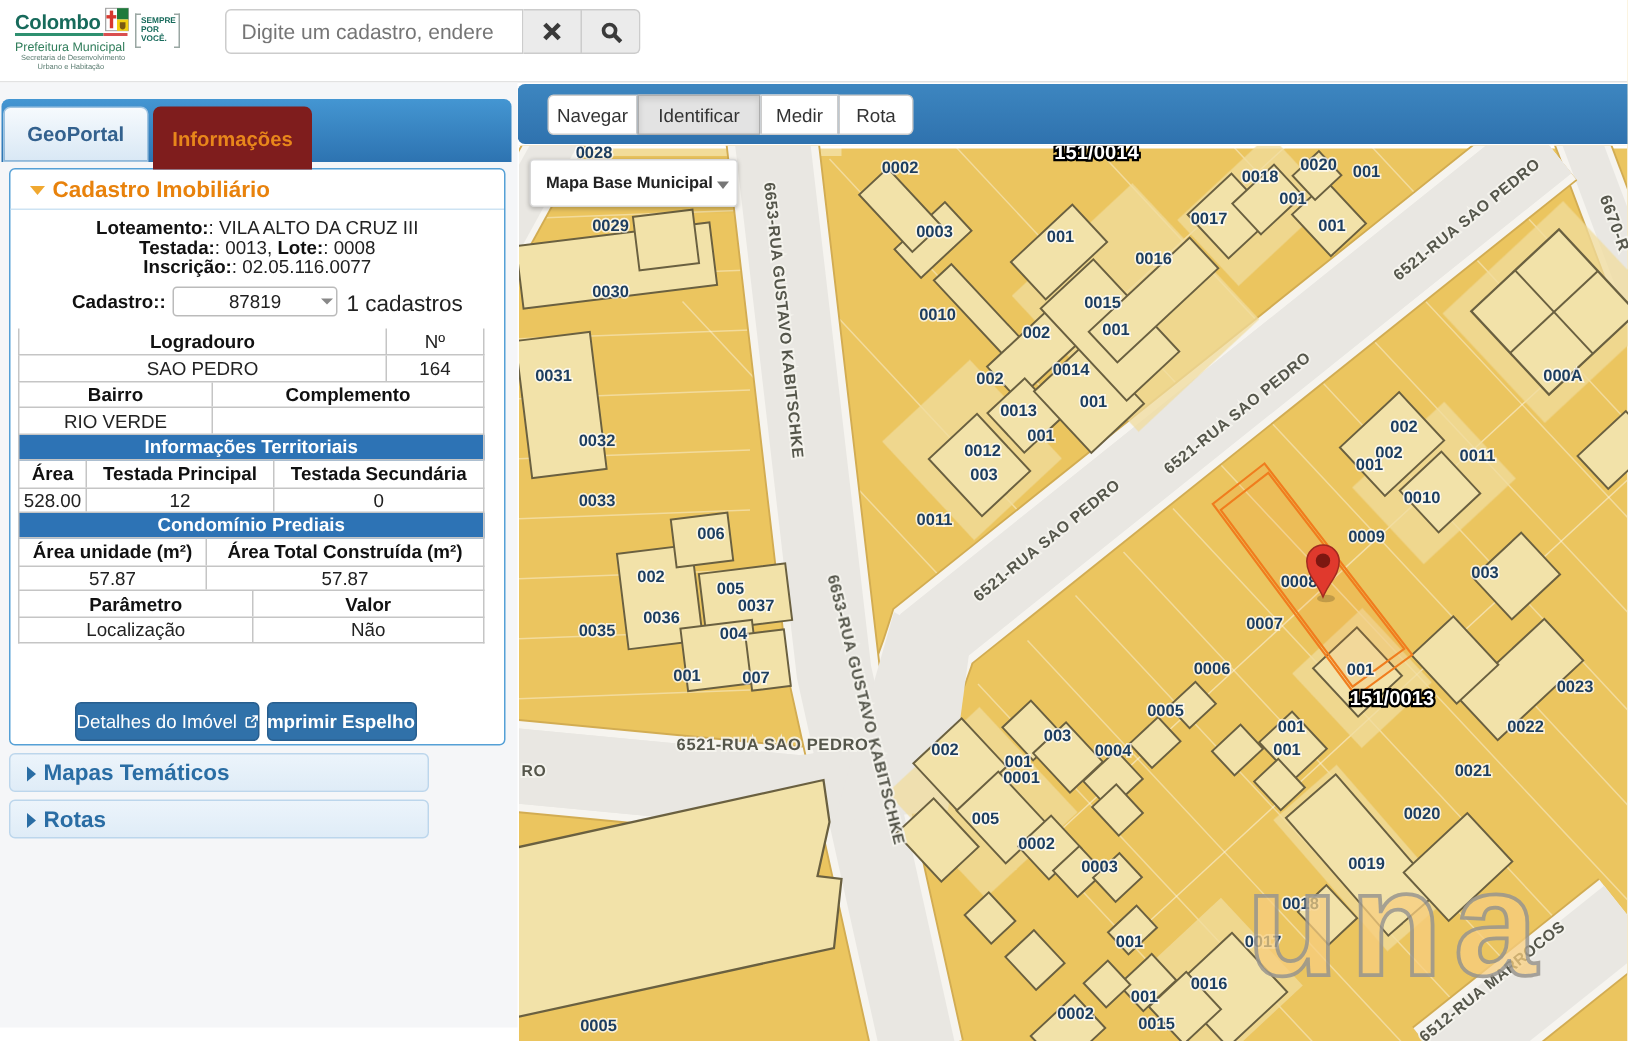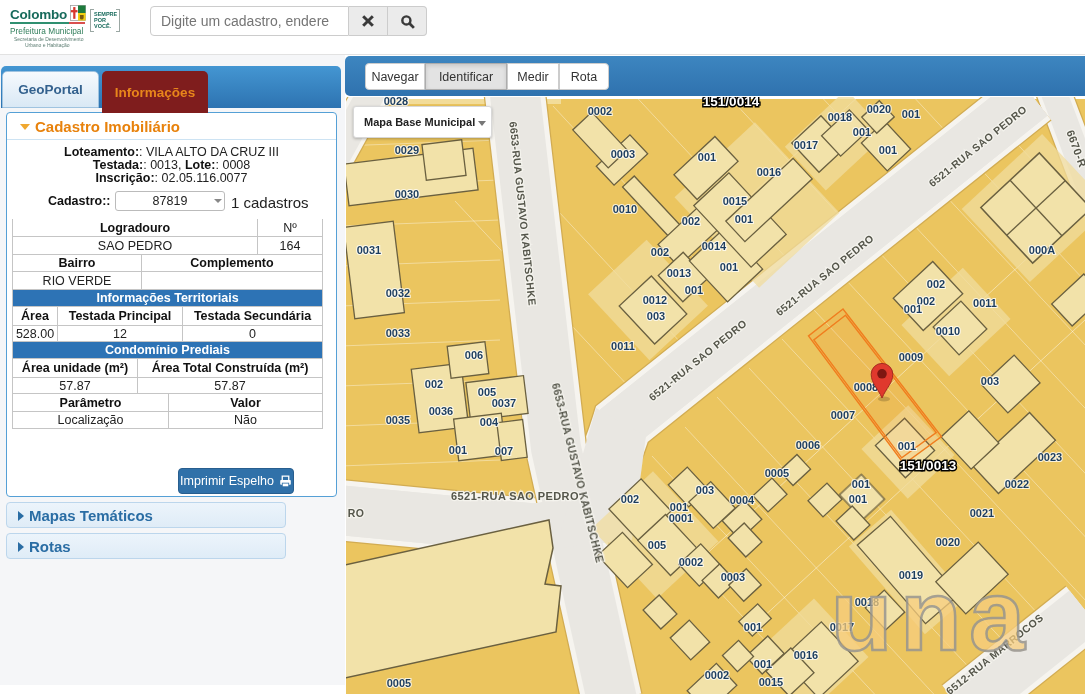--- a/index.html
+++ b/index.html
@@ -59,21 +59,21 @@
 .trow { display:flex; width:100%; border:1px solid #c5c5c5; border-top:none; }
 .trow.first { border-top:1px solid #c5c5c5; }
 .thead { background:#2d73b5; color:#fff; font-weight:bold; font-size:12.5px; justify-content:center; align-items:center; display:flex; }
 .tc { display:flex; align-items:center; justify-content:center; font-size:12.5px; color:#222; border-left:1px solid #c5c5c5; overflow:hidden; }
 .tc:first-child { border-left:none; }
 .tc.b { font-weight:bold; color:#111; }
 
 
 .pbtn { position:absolute; height:26px; white-space:nowrap; background:#3071a9; border:1px solid #285e8e; border-radius:4px; color:#fff; font-size:12.5px; display:flex; align-items:center; justify-content:center; gap:5px; }
 #pb1 { left:43px; top:355px; width:123px; }
-#pb2 { left:171px; top:355px; width:116px; }
+#pb2 { left:171px; top:355px; width:100px;font-weight:bold; }
 
 
 .acc { position:absolute; left:6px; width:280px; height:26px; background:linear-gradient(#ecf4fb,#dfecf7); border:1px solid #bcd6ec; border-radius:4px; }
 .acc .ar { position:absolute; left:11px; top:8px; width:0; height:0; border-top:5px solid transparent; border-bottom:5px solid transparent; border-left:6px solid #2a6da4; }
 .acc .tx { position:absolute; left:22px; top:4px; font-size:15px; font-weight:bold; color:#2a6da4; }
 #acc1 { top:502px; }
 #acc2 { top:533px; }
 
 
 #maptb { position:absolute; left:345px; top:56px; width:740px; height:40px; background:#33779f; background:linear-gradient(#3d86c0,#2f72ae); border-radius:5px 0 0 5px;padding-left:36px; }
@@ -187,20 +187,26 @@
           <div class="tc" style="width:185px">57.87</div>
         </div>
       <div class="trow" style="height:18px">
           <div class="tc b" style="width:155px">Parâmetro</div>
           <div class="tc b" style="width:154px">Valor</div>
         </div>
       <div class="trow" style="height:17px">
           <div class="tc" style="width:155px">Localização</div>
           <div class="tc" style="width:154px">Não</div>
         </div>
+    </div>
+    <div class="pbtn" id="pb1">Detalhes do Imóvel
+      <svg width="12" height="12" viewBox="0 0 16 16">
+          <path d="M13 9v4a1.5 1.5 0 0 1-1.5 1.5h-8A1.5 1.5 0 0 1 2 13V5a1.5 1.5 0 0 1 1.5-1.5H8" fill="none" stroke="#fff" stroke-width="1.8"></path>
+          <path d="M9.5 1.5H15V7M14.5 2 8 8.5" fill="none" stroke="#fff" stroke-width="1.8"></path>
+        </svg>
     </div>
     <div class="pbtn" id="pb2">Imprimir Espelho
       <svg width="13" height="13" viewBox="0 0 16 16">
           <path d="M4 6V1.5h8V6" fill="none" stroke="#fff" stroke-width="1.6"></path>
           <rect x="1.5" y="6" width="13" height="6" rx="1" fill="#fff"></rect>
           <rect x="4" y="10" width="8" height="4.5" fill="#fff" stroke="#3071a9" stroke-width="1"></rect>
         </svg>
     </div>
   </div>
 

